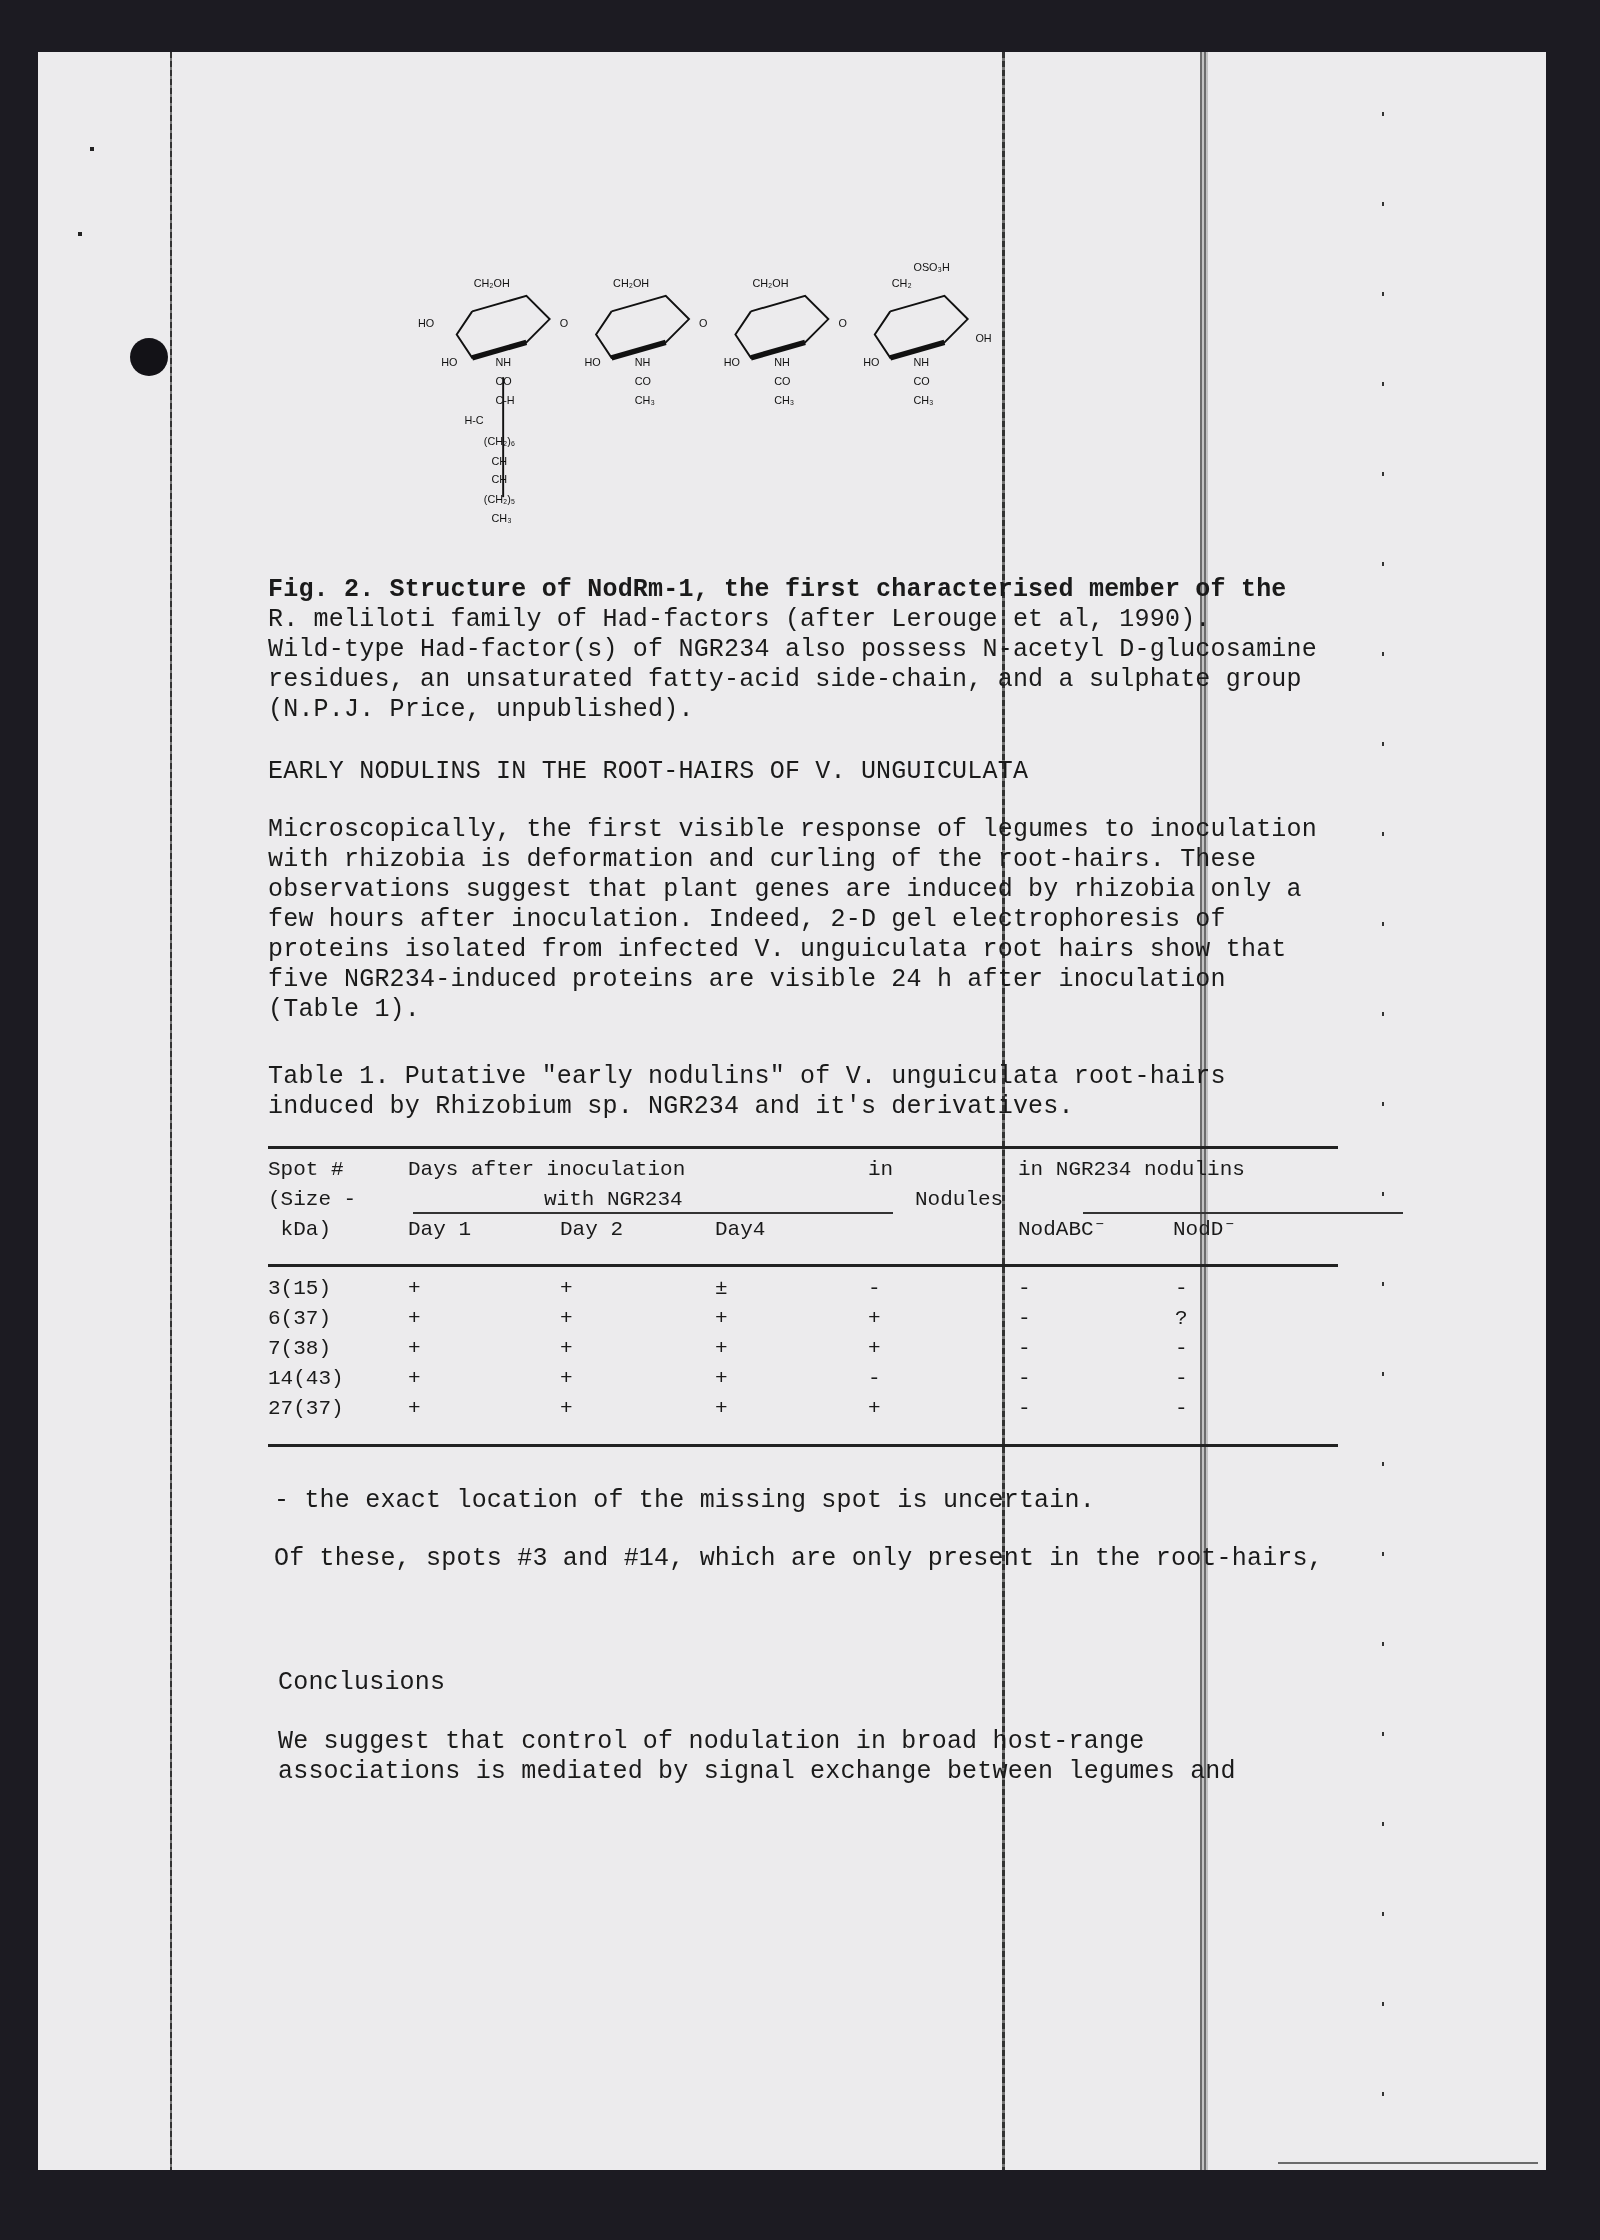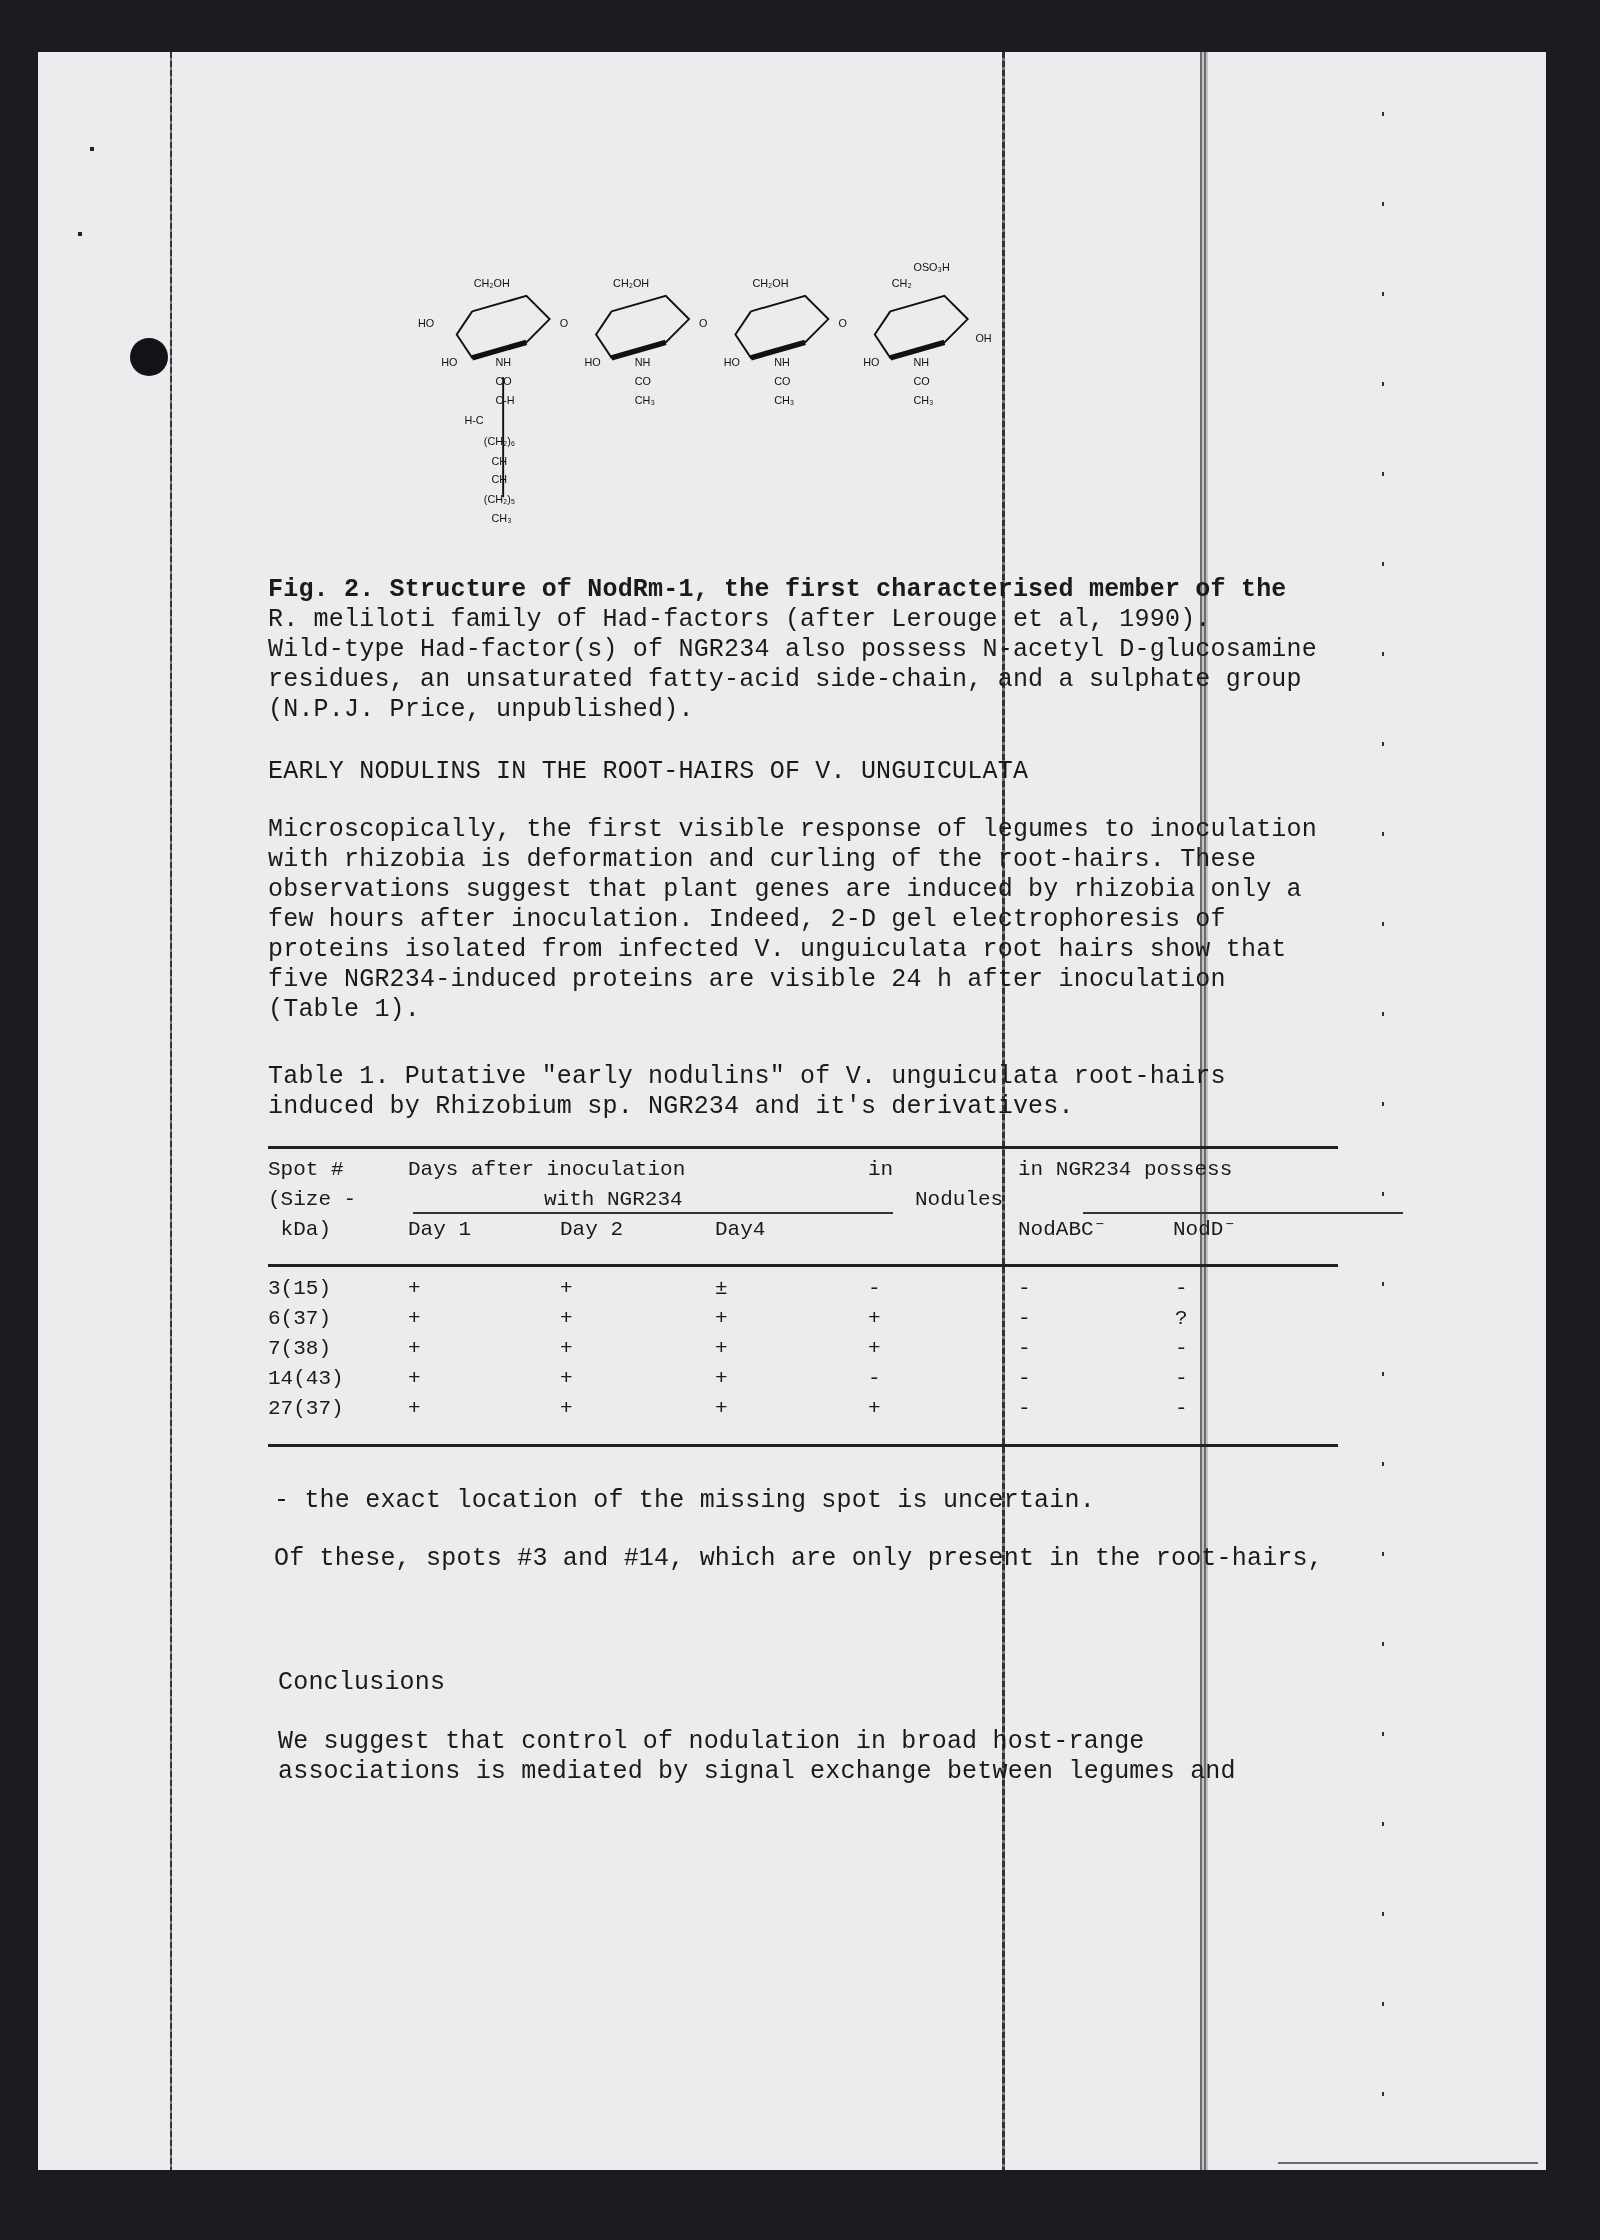--- a/index.html
+++ b/index.html
@@ -132,21 +132,21 @@
     <div class="cell" style="left:230px;top:1133px">(Size -</div>
     <div class="cell" style="left:230px;top:1163px"> kDa)</div>
     <div class="cell" style="left:370px;top:1103px">Days after inoculation</div>
     <div class="cell" style="left:506px;top:1133px">with NGR234</div>
     <div class="hrule thin" style="left:375px;top:1160px;width:480px"></div>
     <div class="cell" style="left:370px;top:1163px">Day 1</div>
     <div class="cell" style="left:522px;top:1163px">Day 2</div>
     <div class="cell" style="left:677px;top:1163px">Day4</div>
     <div class="cell" style="left:830px;top:1103px">in</div>
     <div class="cell" style="left:877px;top:1133px">Nodules</div>
-    <div class="cell" style="left:980px;top:1103px">in NGR234 possess</div>
+    <div class="cell" style="left:980px;top:1103px">in NGR234 nodulins</div>
     <div class="hrule thin" style="left:1045px;top:1160px;width:320px"></div>
     <div class="cell" style="left:980px;top:1163px">NodABC⁻</div>
     <div class="cell" style="left:1135px;top:1163px">NodD⁻</div>
     <div class="hrule" style="left:230px;top:1212px;width:1070px"></div>
 
     <div>
       <div class="cell" style="left:230px;top:1222px">3(15)</div>
       <div class="cell" style="left:370px;top:1222px">+</div>
       <div class="cell" style="left:522px;top:1222px">+</div>
       <div class="cell" style="left:677px;top:1222px">±</div>

